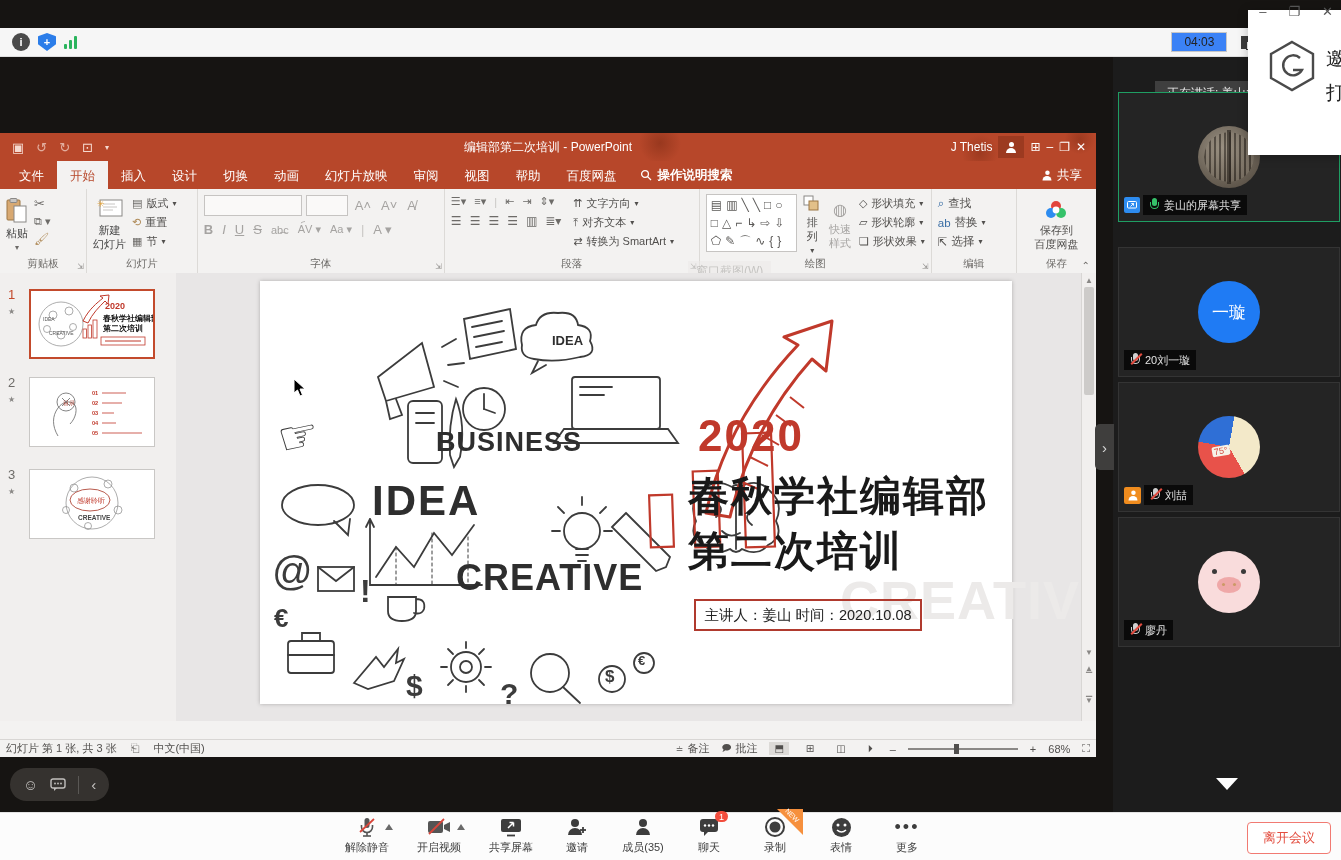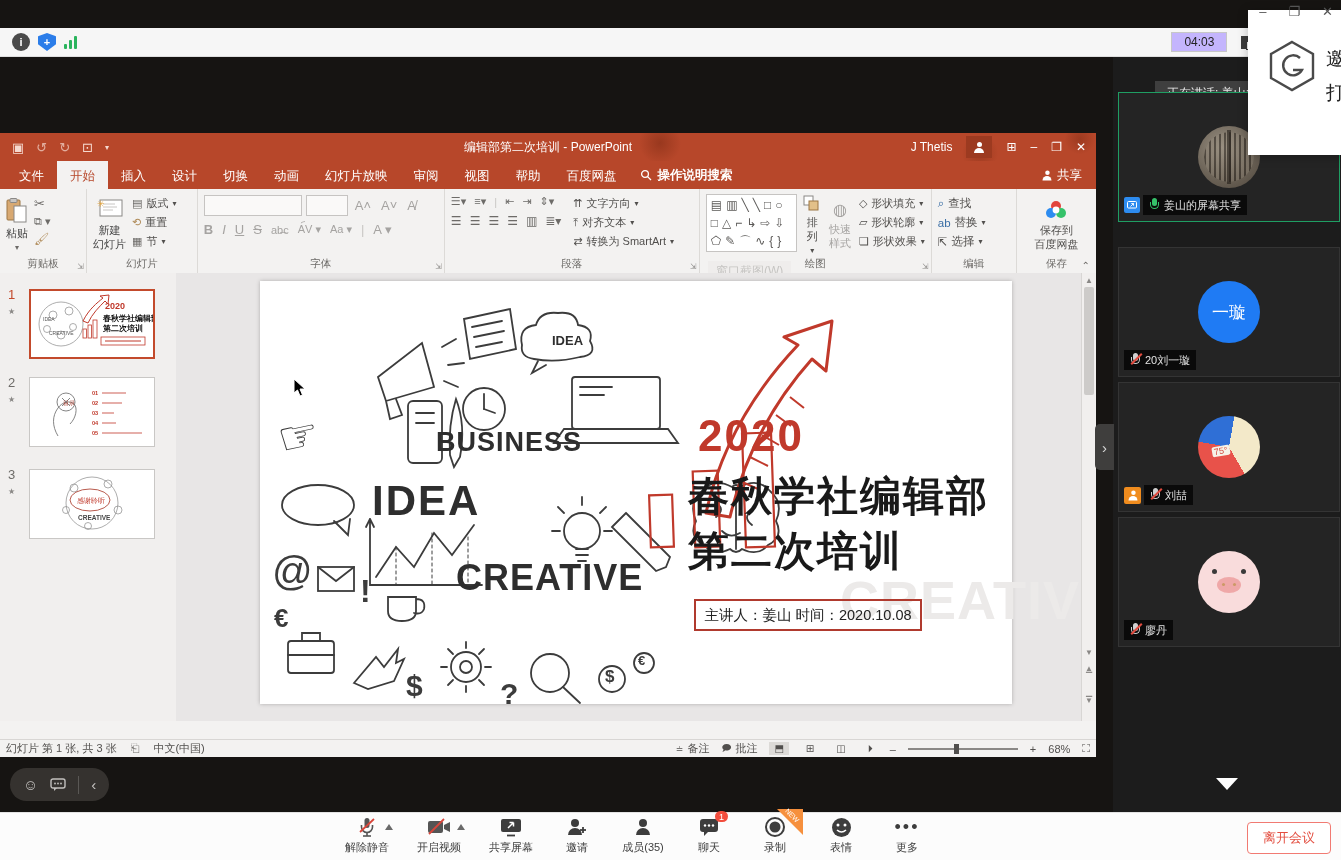--- a/index.html
+++ b/index.html
@@ -12,39 +12,39 @@
   .winctl span{cursor:default;}
   .mt-bar{position:absolute;left:0;top:28px;width:100%;height:29px;background:#f6f6f6;border-bottom:1px solid #dedede;
           display:flex;align-items:center;padding:0 12px;box-sizing:border-box;z-index:5;}
   .mi{width:18px;height:18px;border-radius:4px;margin-right:8px;display:flex;align-items:center;justify-content:center;
       font-size:11px;font-weight:bold;color:#fff;}
   .mi.info{background:#4a4a4a;border-radius:50%;}
   .mi.shield{background:#2b7de9;clip-path:polygon(50% 0,100% 18%,100% 62%,50% 100%,0 62%,0 18%);}
   .sig{display:flex;align-items:flex-end;gap:2px;height:14px;margin-right:8px;}
   .sig i{display:block;width:3px;background:#2ab45d;border-radius:1px;}
   .mt-right{margin-left:auto;display:flex;align-items:center;gap:14px;}
-  .timer{border:1px solid #c7c7c7;background:#c4b5fd;padding:2px 12px;font-size:12px;color:#222;}
+  .timer{border:1px solid #c7c7c7;background:#3b82f6;padding:2px 12px;font-size:12px;color:#222;}
   .spkview{display:flex;align-items:center;gap:5px;font-size:12px;color:#333;}
   .spkview .ic{width:13px;height:13px;background:#3c3c3c;position:relative;}
   .spkview .ic:before{content:"";position:absolute;right:-1px;bottom:-1px;width:7px;height:7px;background:#f6f6f6;border:1px solid #3c3c3c;}
   
   .popup{position:absolute;left:1248px;top:10px;width:140px;height:145px;background:#fff;
          box-shadow:0 2px 10px rgba(0,0,0,.25);z-index:30;}
   .popup .hex{position:absolute;left:20px;top:30px;}
   .popup .ptxt{position:absolute;left:78px;top:32px;font-size:19px;color:#222;line-height:34px;white-space:nowrap;}
   
   .ppt{position:absolute;left:0;top:133px;width:1096px;height:624px;background:#f3f2f1;z-index:4;}
   .ppt-title{position:absolute;left:0;top:0;right:0;height:28px;background:#b7472a;display:flex;align-items:center;
      color:#fff;font-size:12px;
      background-image:radial-gradient(circle 30px at 660px 10px,rgba(96,28,8,.35),rgba(96,28,8,0) 70%),
                       radial-gradient(circle 26px at 980px 20px,rgba(96,28,8,.3),rgba(96,28,8,0) 70%),
                       radial-gradient(circle 22px at 1080px 6px,rgba(96,28,8,.3),rgba(96,28,8,0) 70%);}
   .qat{display:flex;align-items:center;gap:12px;padding-left:12px;color:#f5d9cf;font-size:13px;}
   .ppt-title .doc{position:absolute;left:0;right:0;text-align:center;pointer-events:none;}
-  .ppt-title .right{margin-left:auto;display:flex;align-items:center;gap:14px;padding-right:10px;}
+  .ppt-title .right{margin-left:auto;display:flex;align-items:center;gap:6px;padding-right:10px;}
   .avatarbox{width:26px;height:22px;background:#9c3a20;display:flex;align-items:center;justify-content:center;}
   .person{width:10px;height:10px;position:relative;}
   .person:before{content:"";position:absolute;left:2.5px;top:0;width:5px;height:5px;border-radius:50%;background:#fff;}
   .person:after{content:"";position:absolute;left:0;top:5.5px;width:10px;height:5px;border-radius:5px 5px 0 0;background:#fff;}
   .ppt-tabs{position:absolute;left:0;top:28px;right:0;height:28px;background:#b7472a;display:flex;align-items:stretch;
             padding-left:6px;font-size:12.5px;color:#fff;}
   .tab{padding:7px 13px 6px;cursor:default;}
   .tab.active{background:#f3f2f1;color:#b7472a;}
   .tabsearch{display:flex;align-items:center;gap:6px;margin-left:10px;font-weight:bold;}
   .ppt-tabs .share{margin-left:auto;display:flex;align-items:center;gap:5px;padding-right:14px;}
@@ -56,21 +56,21 @@
   .launcher{position:absolute;right:2px;bottom:2px;font-size:8px;color:#8a8886;}
   .big{display:flex;flex-direction:column;align-items:center;justify-content:center;gap:3px;text-align:center;line-height:1.25;}
   .smallcol{display:flex;flex-direction:column;justify-content:flex-start;gap:4px;padding-top:2px;}
   .srow{display:flex;align-items:center;gap:4px;white-space:nowrap;}
   .dis{color:#a5a3a1;}
   .fbox{width:96px;height:19px;border:1px solid #c6c4c2;background:#faf9f8;}
   .fbox.s{width:40px;}
   .chip{display:inline-block;padding:0 3px;font-size:13px;}
   .shapes{width:150px;height:58px;border:1px solid #c6c4c2;background:#fff;padding:3px 4px;box-sizing:border-box;
           display:flex;flex-wrap:wrap;gap:4px;align-content:flex-start;color:#5a5856;font-size:12px;line-height:14px;}
-  .ghost{position:absolute;left:688px;top:72px;color:#9a9895;opacity:.5;font-size:12px;background:#eceae8;padding:2px 8px;margin-left:20px;}
+  .ghost{position:absolute;left:688px;top:72px;color:#9a9895;opacity:.5;font-size:12px;background:#eceae8;padding:2px 8px;}
   .collapse{position:absolute;right:6px;bottom:2px;color:#6d6b68;font-size:10px;}
   
   .thumbs{position:absolute;left:0;top:140px;width:176px;bottom:36px;background:#f1efee;border-right:1px solid #d8d6d4;}
   .thn{position:absolute;font-size:13px;color:#6d6b68;}
   .thn b{display:block;font-weight:normal;}
   .thn .star{font-size:8px;color:#8a8886;}
   .thumb{position:absolute;left:29px;width:126px;height:70px;background:#fff;border:1px solid #c9c7c5;box-sizing:border-box;overflow:hidden;}
   .thumb.sel{border:2px solid #c34a2c;}
   
   .editor{position:absolute;left:176px;top:140px;right:14px;bottom:36px;background:#e8e6e6;overflow:hidden;}

